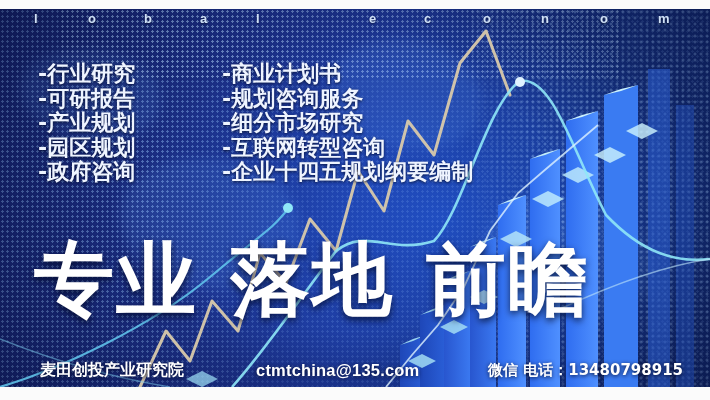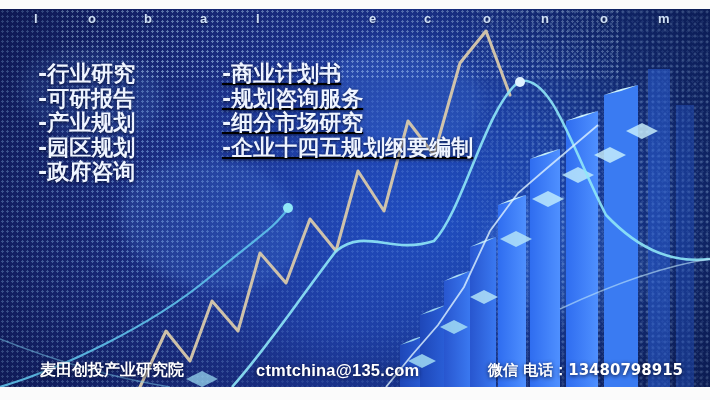--- a/index.html
+++ b/index.html
@@ -44,21 +44,21 @@
   
   svg.chart{position:absolute;left:0;top:9px;width:710px;height:378px;}
 
   
   .topletters{position:absolute;top:9px;left:0;width:710px;height:26px;z-index:30;}
   .topletters span{position:absolute;top:2px;color:#cfe0f7;font-size:13px;font-weight:700;
                    letter-spacing:0;text-shadow:0 1px 2px rgba(0,0,0,.5);}
 
   .svc{position:absolute;z-index:30;}
   .svc-left{left:38px;top:62px;}
-  .svc-right{left:222px;top:62px;text-decoration:underline;}
+  .svc-right{left:222px;top:62px;}
   .svc .line{color:#eef4ff;font-size:22px;font-weight:700;line-height:24.5px;white-space:nowrap;
              text-shadow:0 1px 3px rgba(3,10,40,.85);font-family:"DejaVu Sans",sans-serif;}
 
   .headline{position:absolute;left:34px;top:238px;z-index:32;display:flex;align-items:flex-end;gap:0;}
   .headline .hw{color:#ffffff;font-size:80px;font-weight:700;line-height:84px;
       font-family:"DejaVu Sans",sans-serif;letter-spacing:2px;
       text-shadow:0 3px 7px rgba(2,8,36,.75);}
   .headline .gap{display:inline-block;width:32px;}
 
   .footer{position:absolute;left:0;bottom:13px;width:710px;height:34px;z-index:34;
@@ -188,23 +188,31 @@
     <div class="line">-可研报告</div>
     <div class="line">-产业规划</div>
     <div class="line">-园区规划</div>
     <div class="line">-政府咨询</div>
   </div>
 
   <div class="svc svc-right">
     <div class="line">-商业计划书</div>
     <div class="line">-规划咨询服务</div>
     <div class="line">-细分市场研究</div>
+    <div class="line">-互联网转型咨询</div>
     <div class="line">-企业十四五规划纲要编制</div>
   </div>
 
+  <div class="headline">
+    <span class="hw">专业</span>
+    <span class="gap"></span>
+    <span class="hw">落地</span>
+    <span class="gap"></span>
+    <span class="hw">前瞻</span>
+  </div>
 
   <div class="footer">
     <div class="f-company">麦田创投产业研究院</div>
     <div class="f-email">ctmtchina@135.com</div>
     <div class="f-contact">微信 电话：13480798915</div>
   </div>
 
   <div class="letterbox-bottom"></div>
 </div>
 

